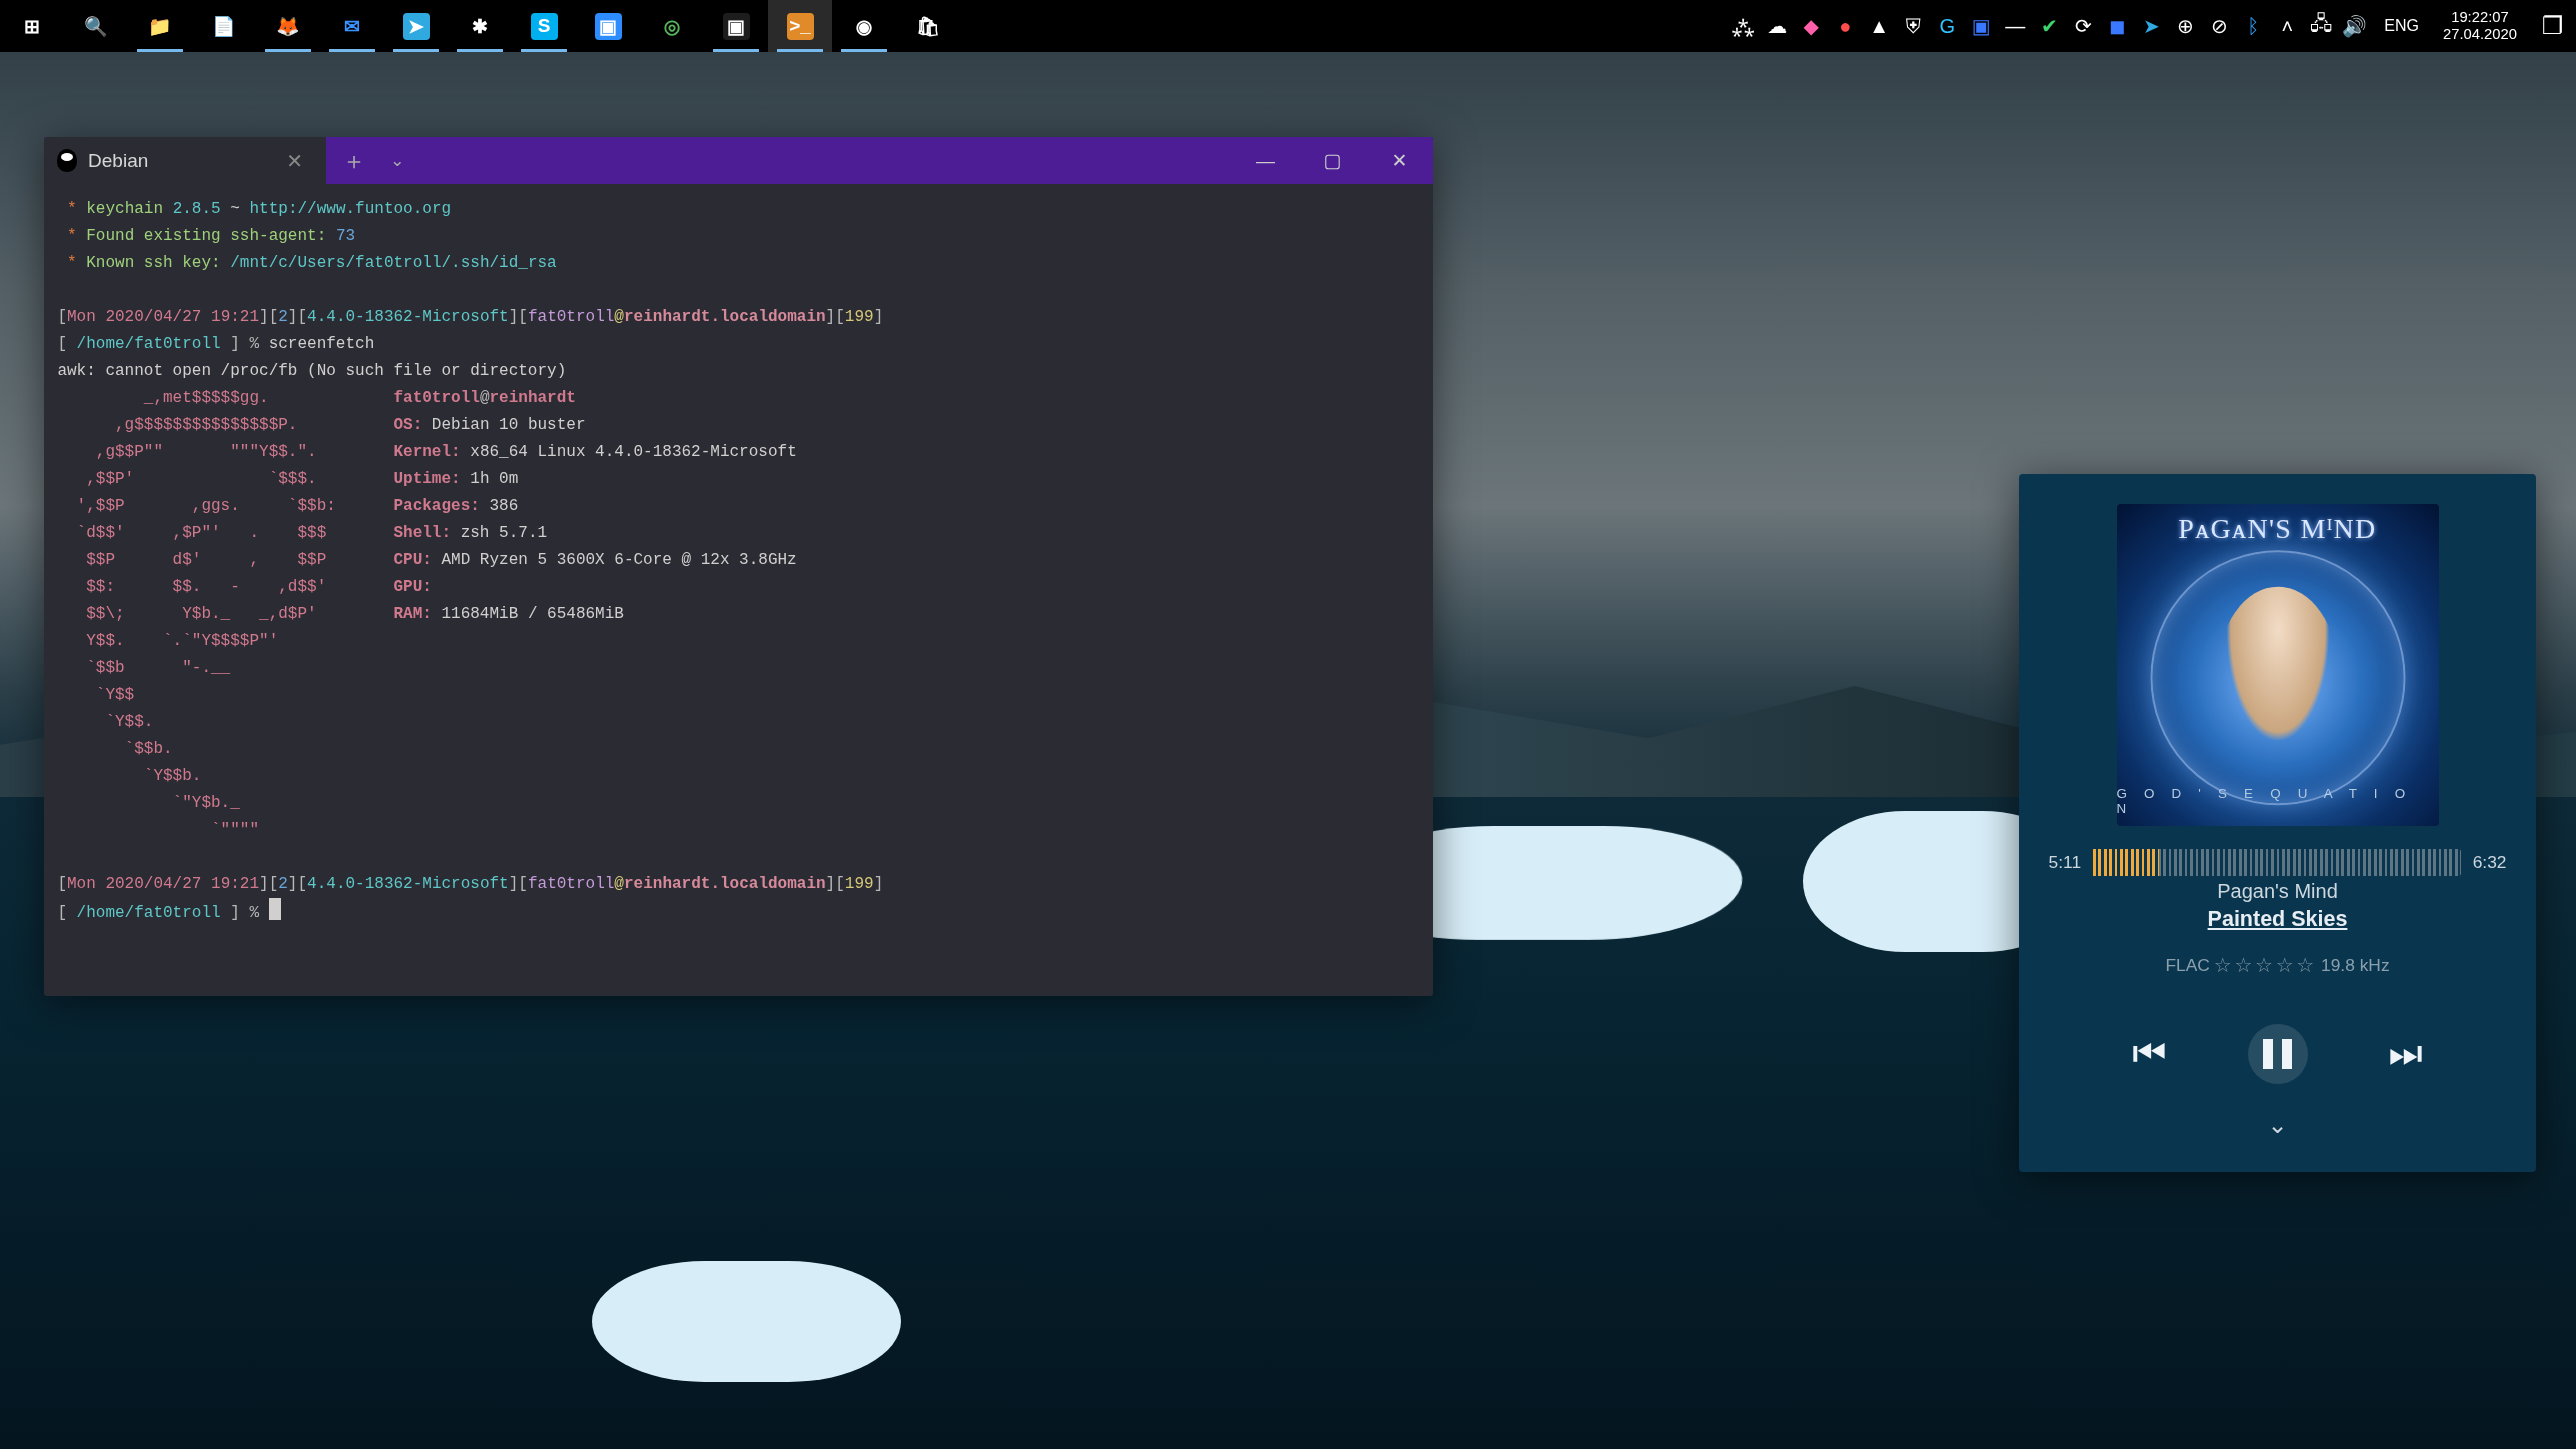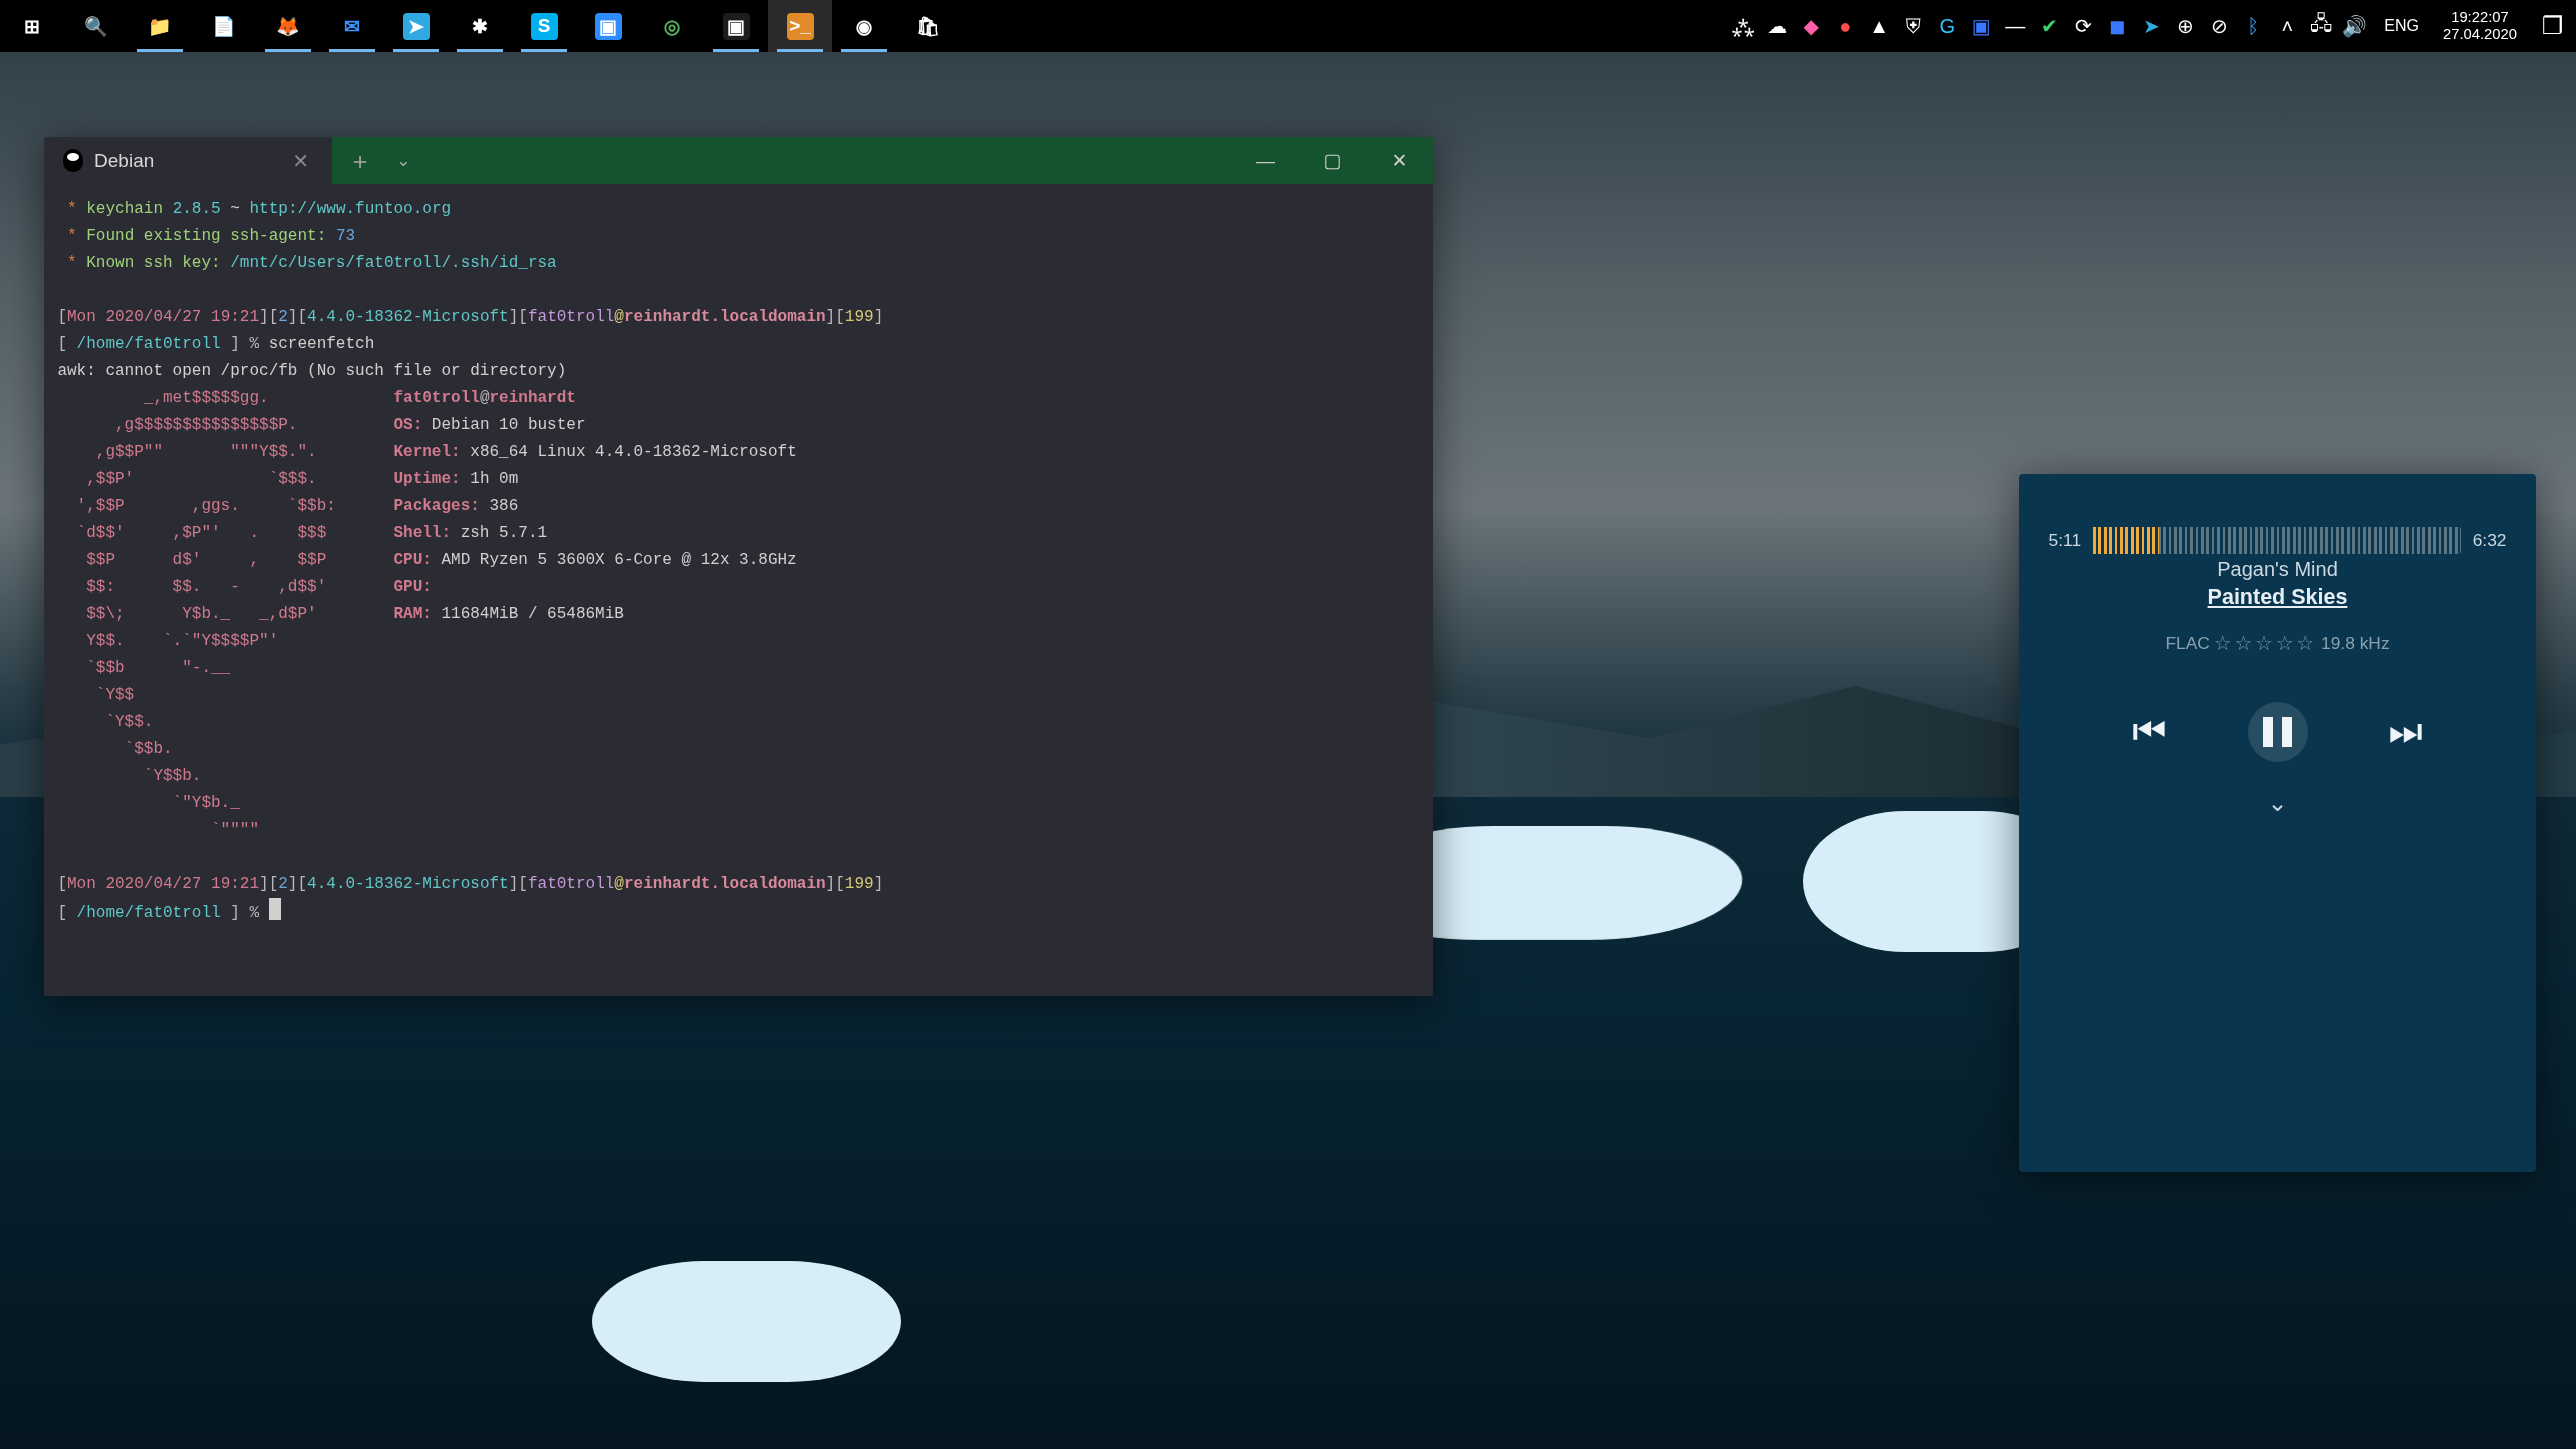--- a/index.html
+++ b/index.html
@@ -48,21 +48,21 @@
 
 .sq { width:27px; height:27px; display:flex; align-items:center; justify-content:center; border-radius:4px; font-size:19px; font-weight:bold; }
 
 
 .terminal {
   position:absolute; left:44px; top:137px; width:1389px; height:859px;
   background:#2b2b33; border-radius:2.7px; box-shadow:0 6.7px 40px rgba(0,0,0,.5);
   display:flex; flex-direction:column; overflow:hidden;
 }
 .term-titlebar {
-  height:47px; background:#14532d; display:flex; align-items:center;margin-left:6px;
+  height:47px; background:#4c1d95; display:flex; align-items:center;
 }
 .term-tab {
   display:flex; align-items:center; gap:10.7px; height:100%; padding:0 19px 0 13.4px;
   background:#2b2b33; min-width:282px; border-top-left-radius:2.7px;
 }
 .term-tab .tux { width:20px; height:23px; background:#000; border-radius:50% 50% 45% 45%; position:relative; }
 .term-tab .tux::after{content:""; position:absolute; left:4px; right:4px; top:4px; height:8px; background:#fff; border-radius:50%;}
 .term-tab-title { color:#d7d7d7; font-size:19px; }
 .term-tab-close { color:#888; font-size:20px; margin-left:auto; padding:0 4px;}
 .term-newtab { color:#aaa; font-size:24px; padding:0 16px; }
@@ -269,20 +269,26 @@
 <span class="c-red">       `$$b.                     </span>
 <span class="c-red">         `Y$$b.                  </span>
 <span class="c-red">            `"Y$b._              </span>
 <span class="c-red">                `""""            </span>
 
 <span class="c-gray">[</span><span class="c-red">Mon 2020/04/27 19:21</span><span class="c-gray">]</span><span class="c-gray">[</span><span class="c-num">2</span><span class="c-gray">]</span><span class="c-gray">[</span><span class="c-cyan">4.4.0-18362-Microsoft</span><span class="c-gray">]</span><span class="c-gray">[</span><span class="c-purp">fat0troll</span><span class="c-yel">@</span><span class="c-host">reinhardt.localdomain</span><span class="c-gray">]</span><span class="c-gray">[</span><span class="c-yel">199</span><span class="c-gray">]</span>
 <span class="c-gray">[ </span><span class="c-cyan">/home/fat0troll</span><span class="c-gray"> ] </span><span class="c-gray">%</span> <span class="cursor"></span></div>
 </div>
 
 <div class="music">
+  <div class="album">
+    <div class="logo">PᴀGᴀN'S MᴵND</div>
+    <div class="ring"></div>
+    <div class="figure"></div>
+    <div class="subtitle">G O D ' S   E Q U A T I O N</div>
+  </div>
   <div class="progress-row">
     <span>5:11</span>
     <div class="wave">
       <div class="played" id="played" style="width: 18%;"></div>
     </div>
     <span>6:32</span>
   </div>
   <div class="track-meta">
     <div class="track-artist">Pagan's Mind</div>
     <div class="track-title">Painted Skies</div>

